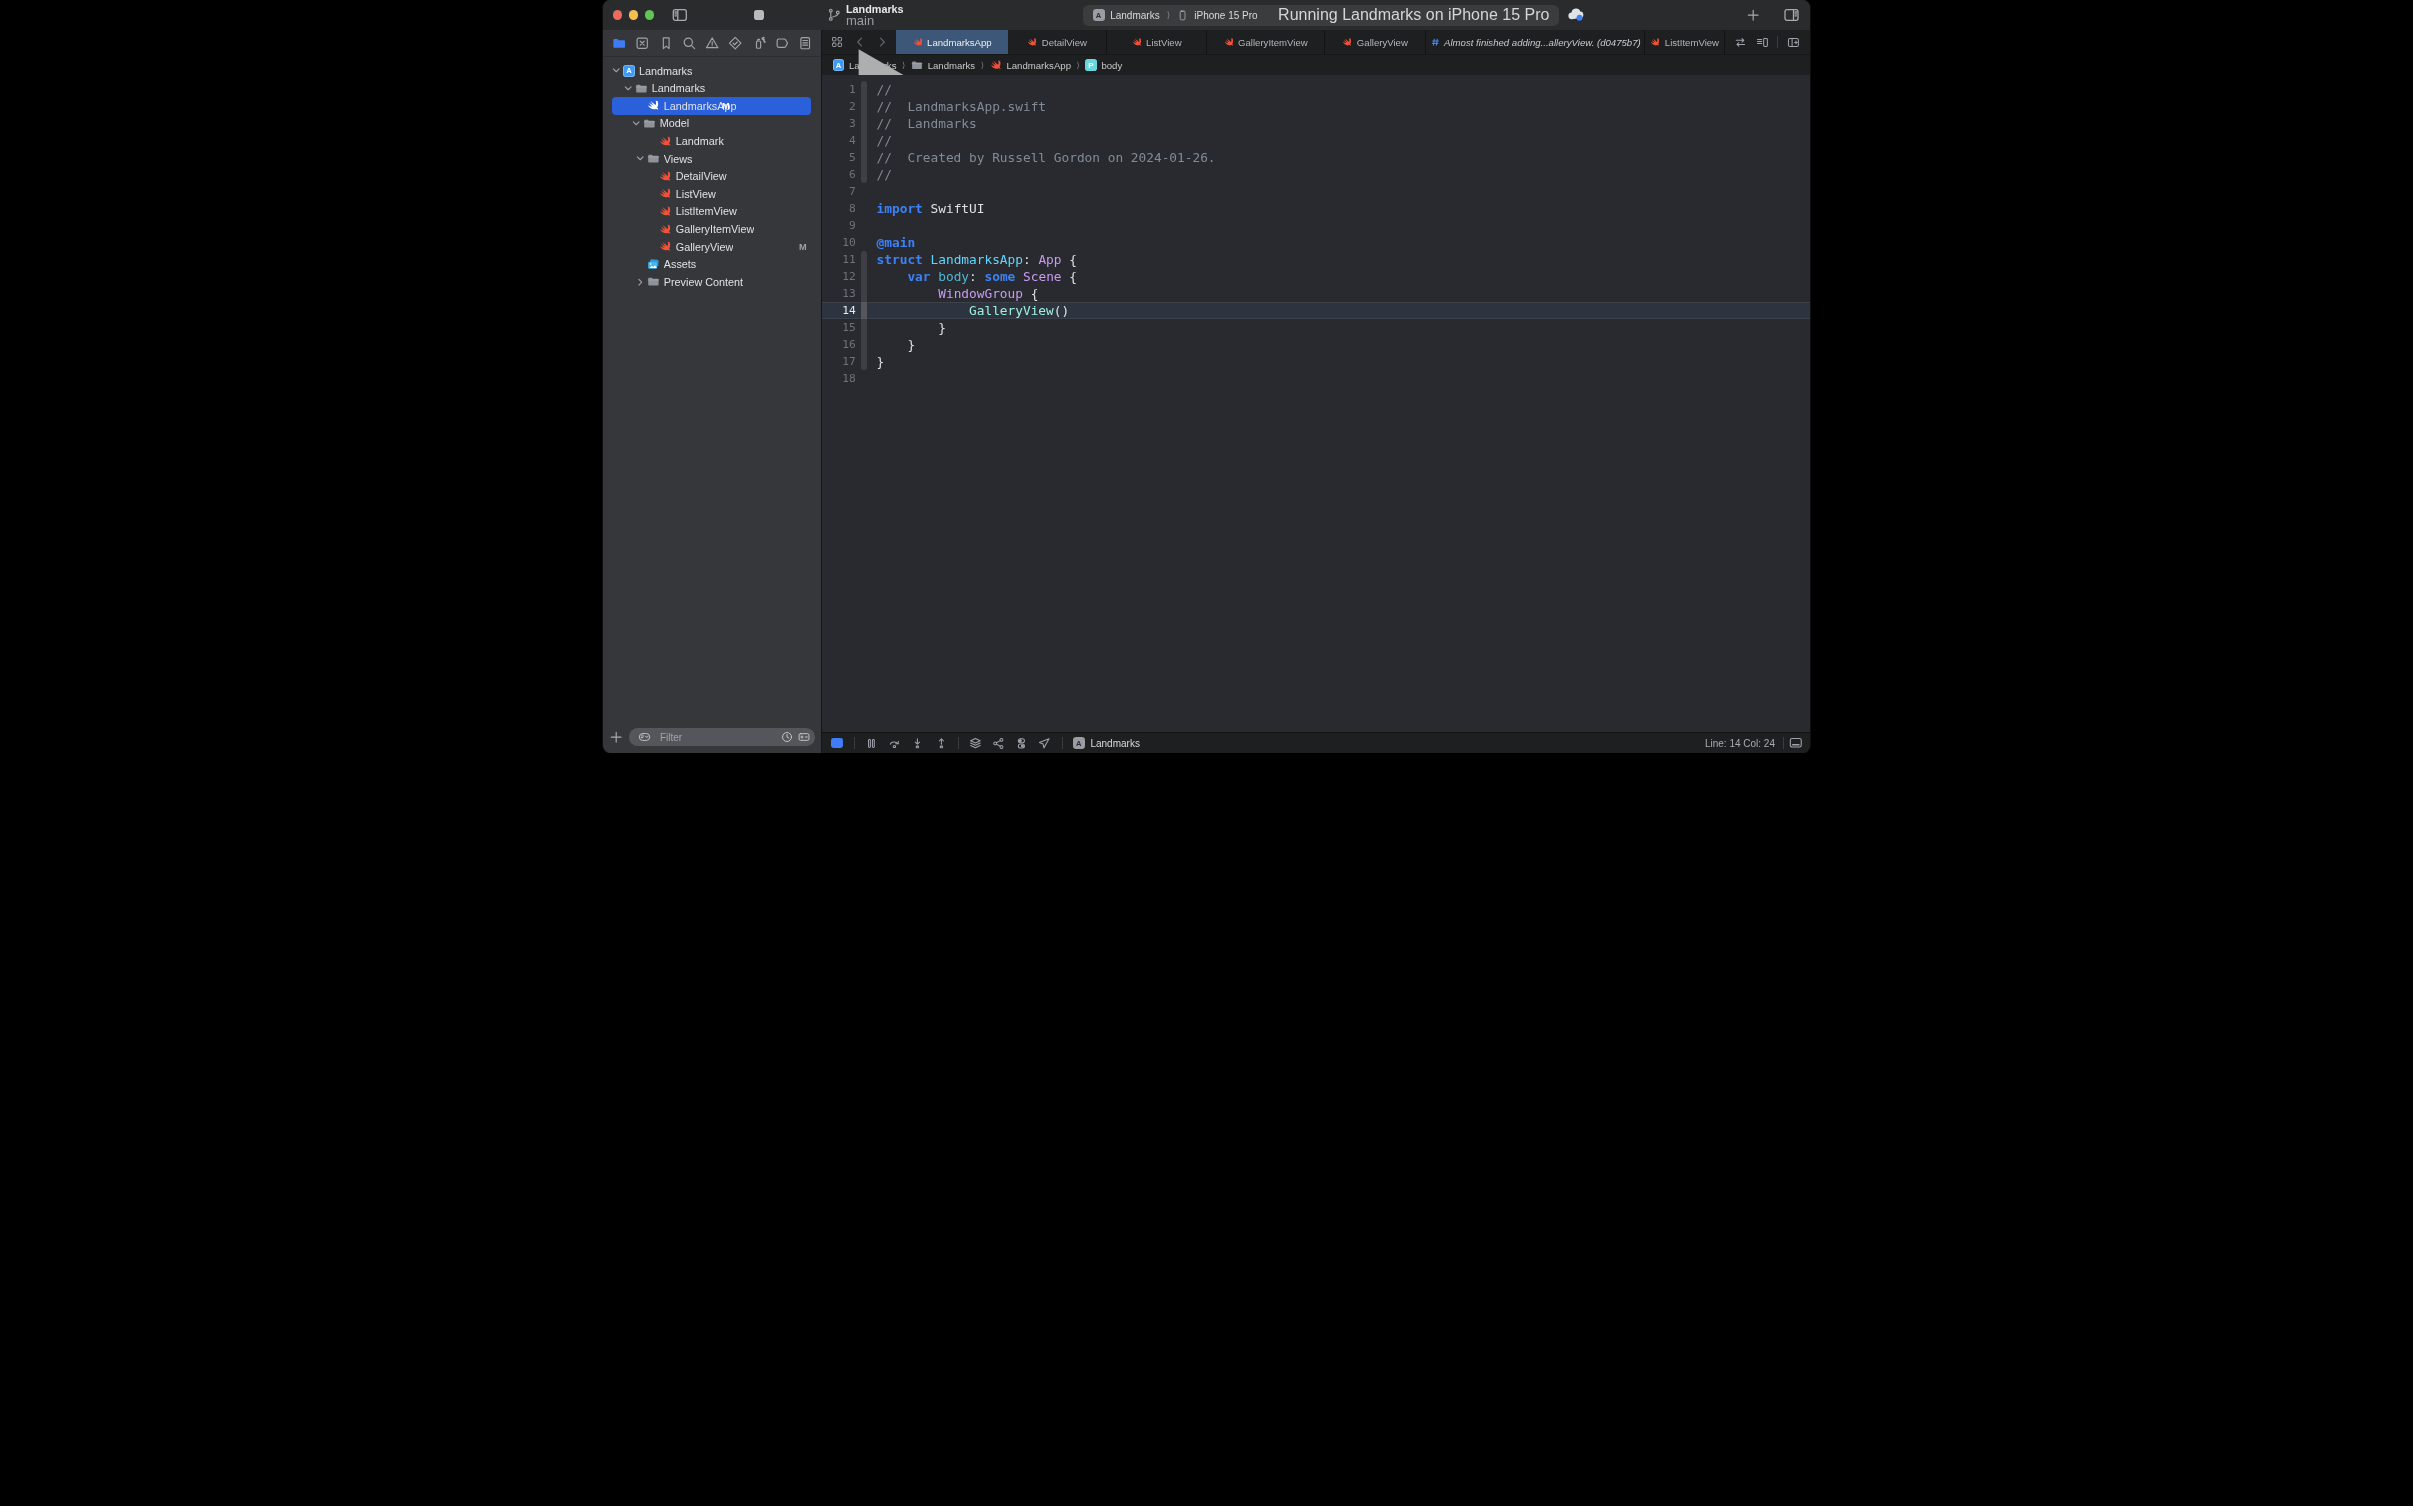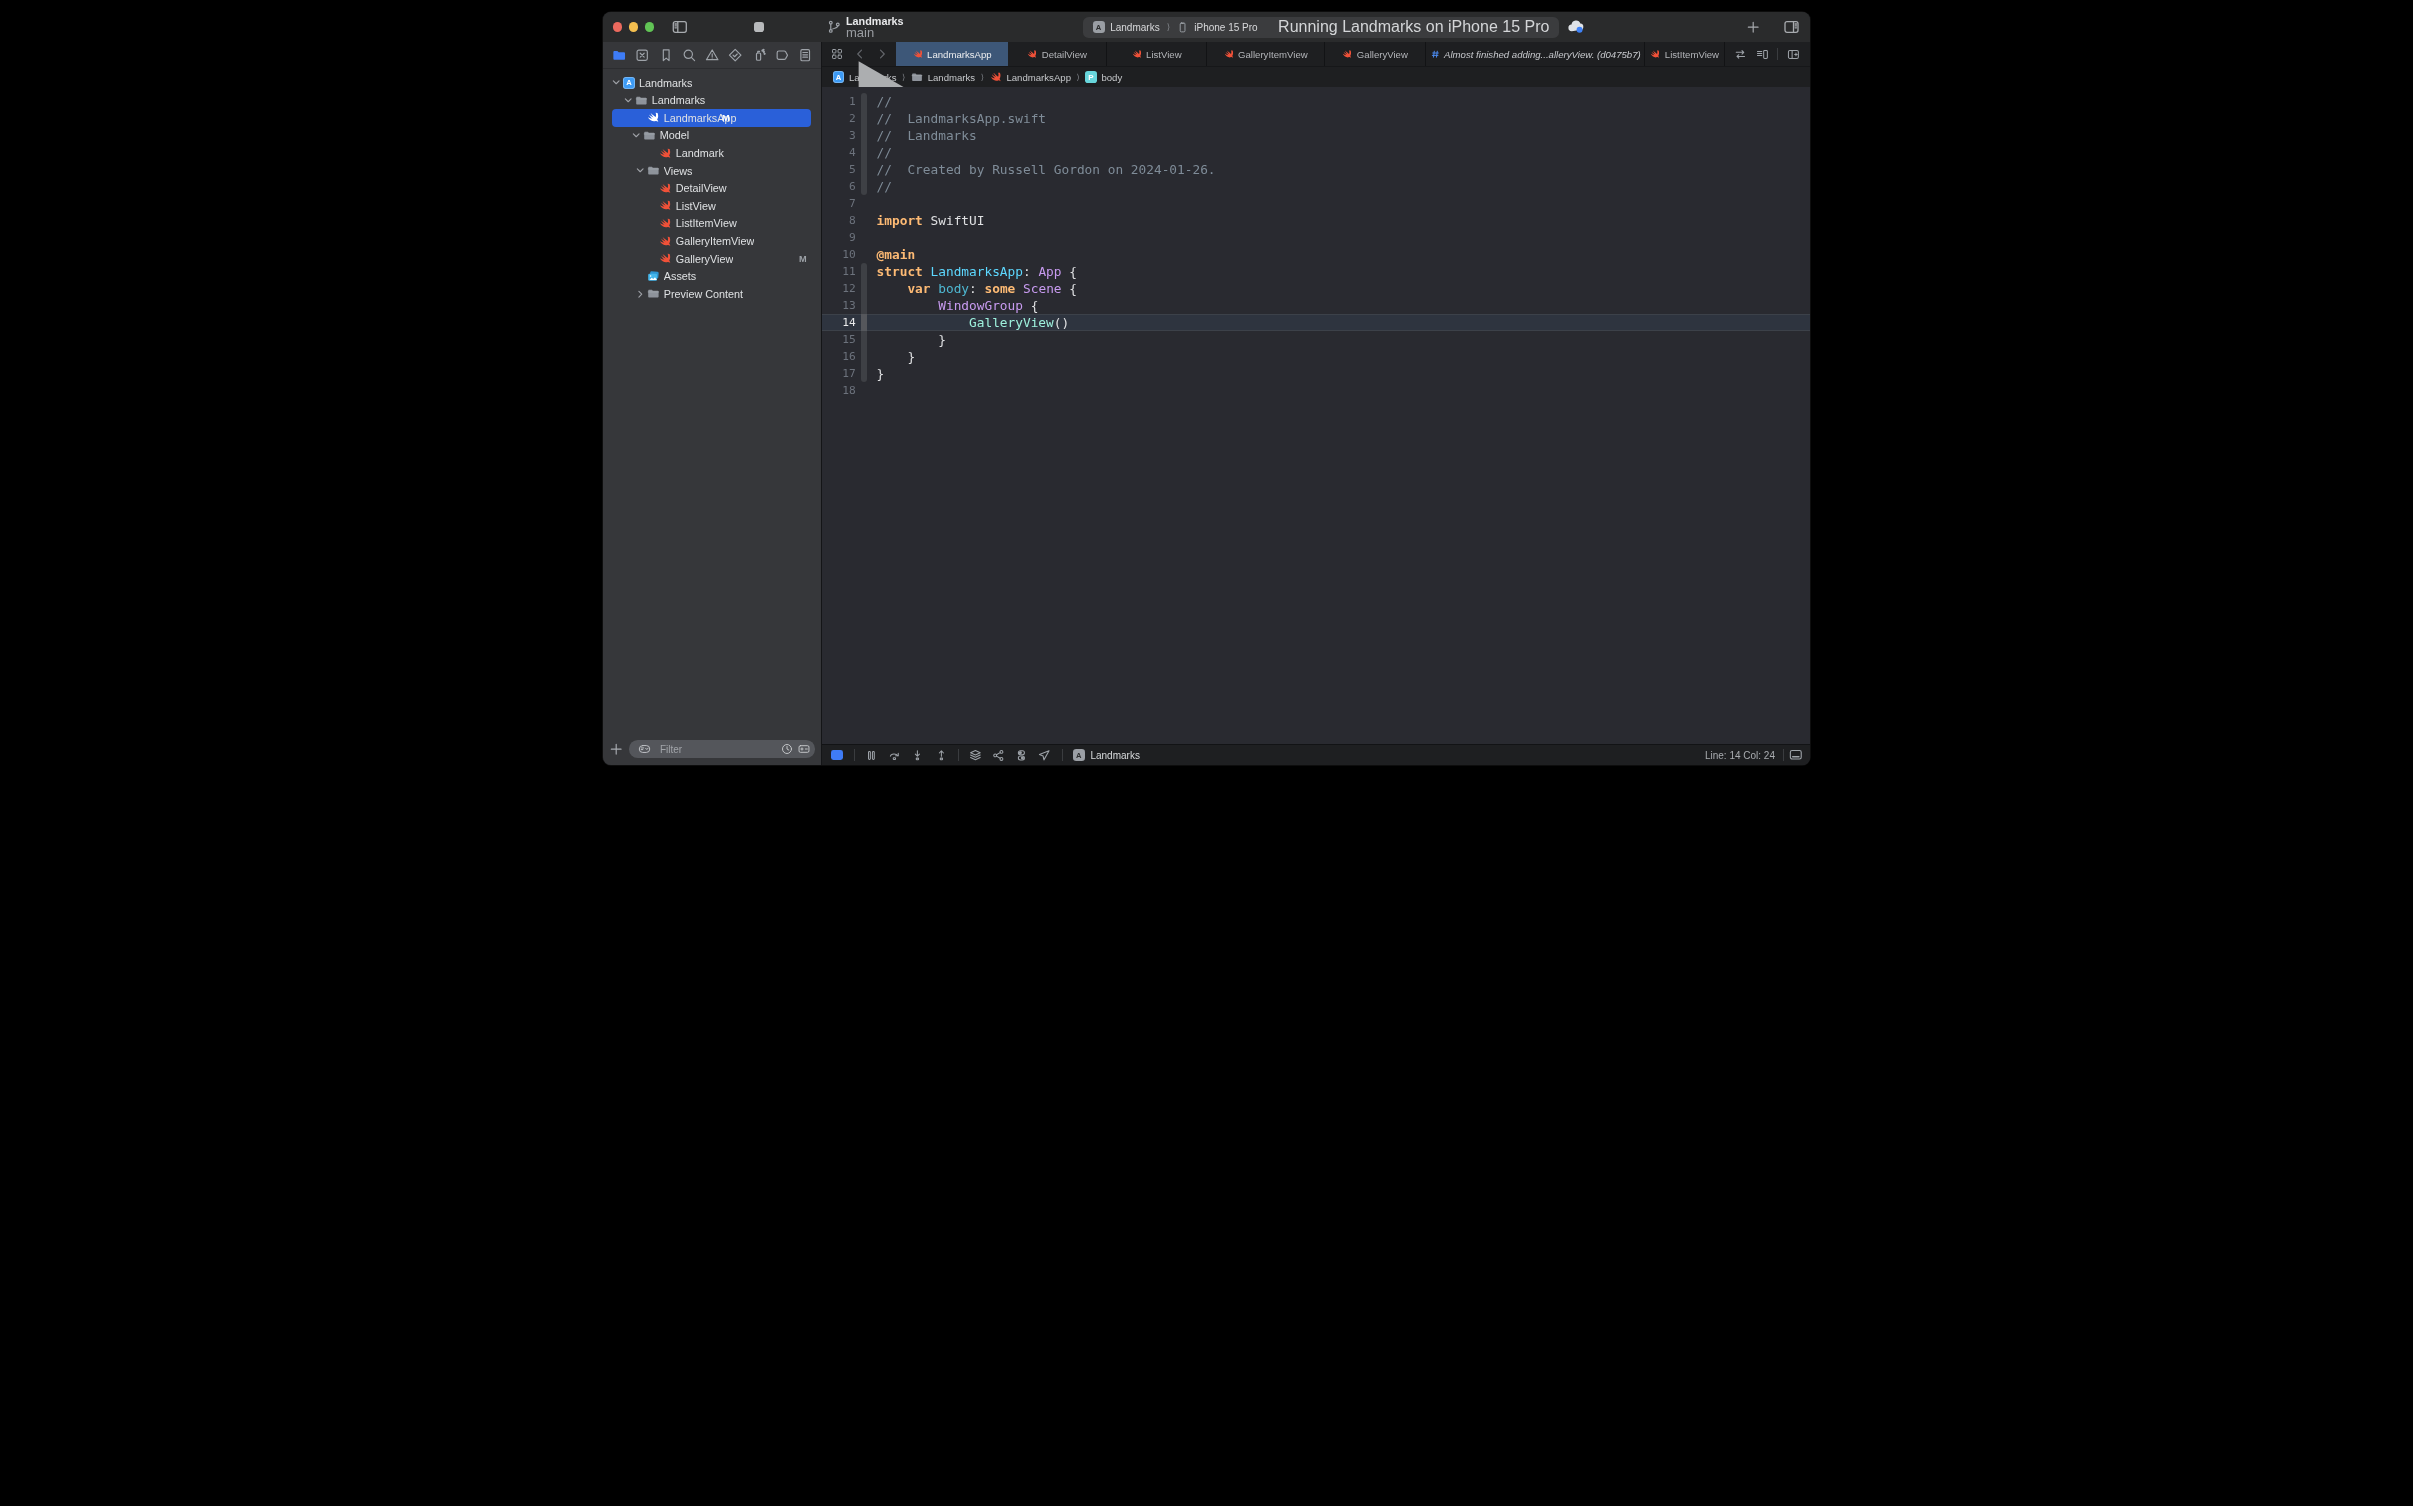--- a/index.html
+++ b/index.html
@@ -1,18 +1,18 @@
 <!DOCTYPE html>
 <html style="font-size:12.8px"><head>
 <meta charset="utf-8">
 <style>
   html,body{margin:0;padding:0;background:#000;}
   body{font-family:"Liberation Sans","DejaVu Sans",sans-serif;-webkit-font-smoothing:antialiased;}
   *{box-sizing:border-box;}
-  .window{position:relative;width:1207px;height:753px;margin:12px auto;background:#292A30;border-radius:8px;overflow:hidden;box-shadow:0 0 0 0.8px rgba(255,255,255,.07);}
+  .window{position:relative;width:1207px;height:753px;margin:0 auto;background:#292A30;border-radius:8px;overflow:hidden;box-shadow:0 0 0 0.8px rgba(255,255,255,.07);}
 
   
   .titlebar{position:relative;height:30px;background:#2A2B2C;flex:none;}
   .traffic{position:absolute;left:9.6px;top:10.4px;display:flex;gap:6.4px;}
   .tl{width:9.6px;height:9.6px;border-radius:50%;}
   .tb-btn{position:absolute;display:flex;align-items:center;justify-content:center;color:#A8ABAF;}
   .panel-toggle{left:68px;top:7.2px;width:17.6px;height:16px;}
   .stop-btn{left:151px;top:9.6px;}
   .stop-sq{width:10.4px;height:10.4px;border-radius:2.8px;background:#B8BABC;}
   .play-btn{left:190px;top:8px;}
@@ -95,21 +95,21 @@
   .ribbon{width:6.4px;margin-left:4.8px;flex:none;}
   .rib{background:#3E4045;}
   .rib-top{border-radius:3.2px 3.2px 0 0;}
   .rib-bottom{border-radius:0 0 3.2px 3.2px;}
   .ctext{margin:0 0 0 9.6px;font-family:"DejaVu Sans Mono",monospace;font-size:12.8px;line-height:17px;white-space:pre;color:#DFE0E2;}
   .hl-a{background:#363A41;box-shadow:inset 0 0.8px 0 #42464D;}
   .hl-b{background:#2E343F;box-shadow:inset 0 0.8px 0 #42464D, inset 0 -0.8px 0 #42464D;}
   .hl-a .rib,.hl-b .rib{background:#55575C;}
   .hl-a::before{content:'';position:absolute;left:0;top:0.8px;width:4px;height:33px;background:#3F7CF6;border-radius:2.4px;z-index:2;}
   .tk-comment{color:#7F8C98;}
-  .tk-kw{color:#fdba74;font-weight:700;}
+  .tk-kw{color:#3b82f6;font-weight:700;}
   .tk-plain{color:#DFE0E2;}
   .tk-typedecl{color:#5DD8FF;}
   .tk-decl{color:#4EB8D2;}
   .tk-sdk{color:#C89BF0;}
   .tk-proj{color:#9EF1DD;}
 
   
   .debugbar{height:21px;background:#1E1F21;border-top:0.8px solid #121315;display:flex;align-items:center;padding-left:8.8px;gap:10.4px;color:#9EA3A9;position:relative;flex:none;}
   .debugbar .ic{width:12.8px;height:12.8px;}
   .dbg-toggle{width:12.8px;height:9.6px;border-radius:2.4px;background:#3F7CF6;}

